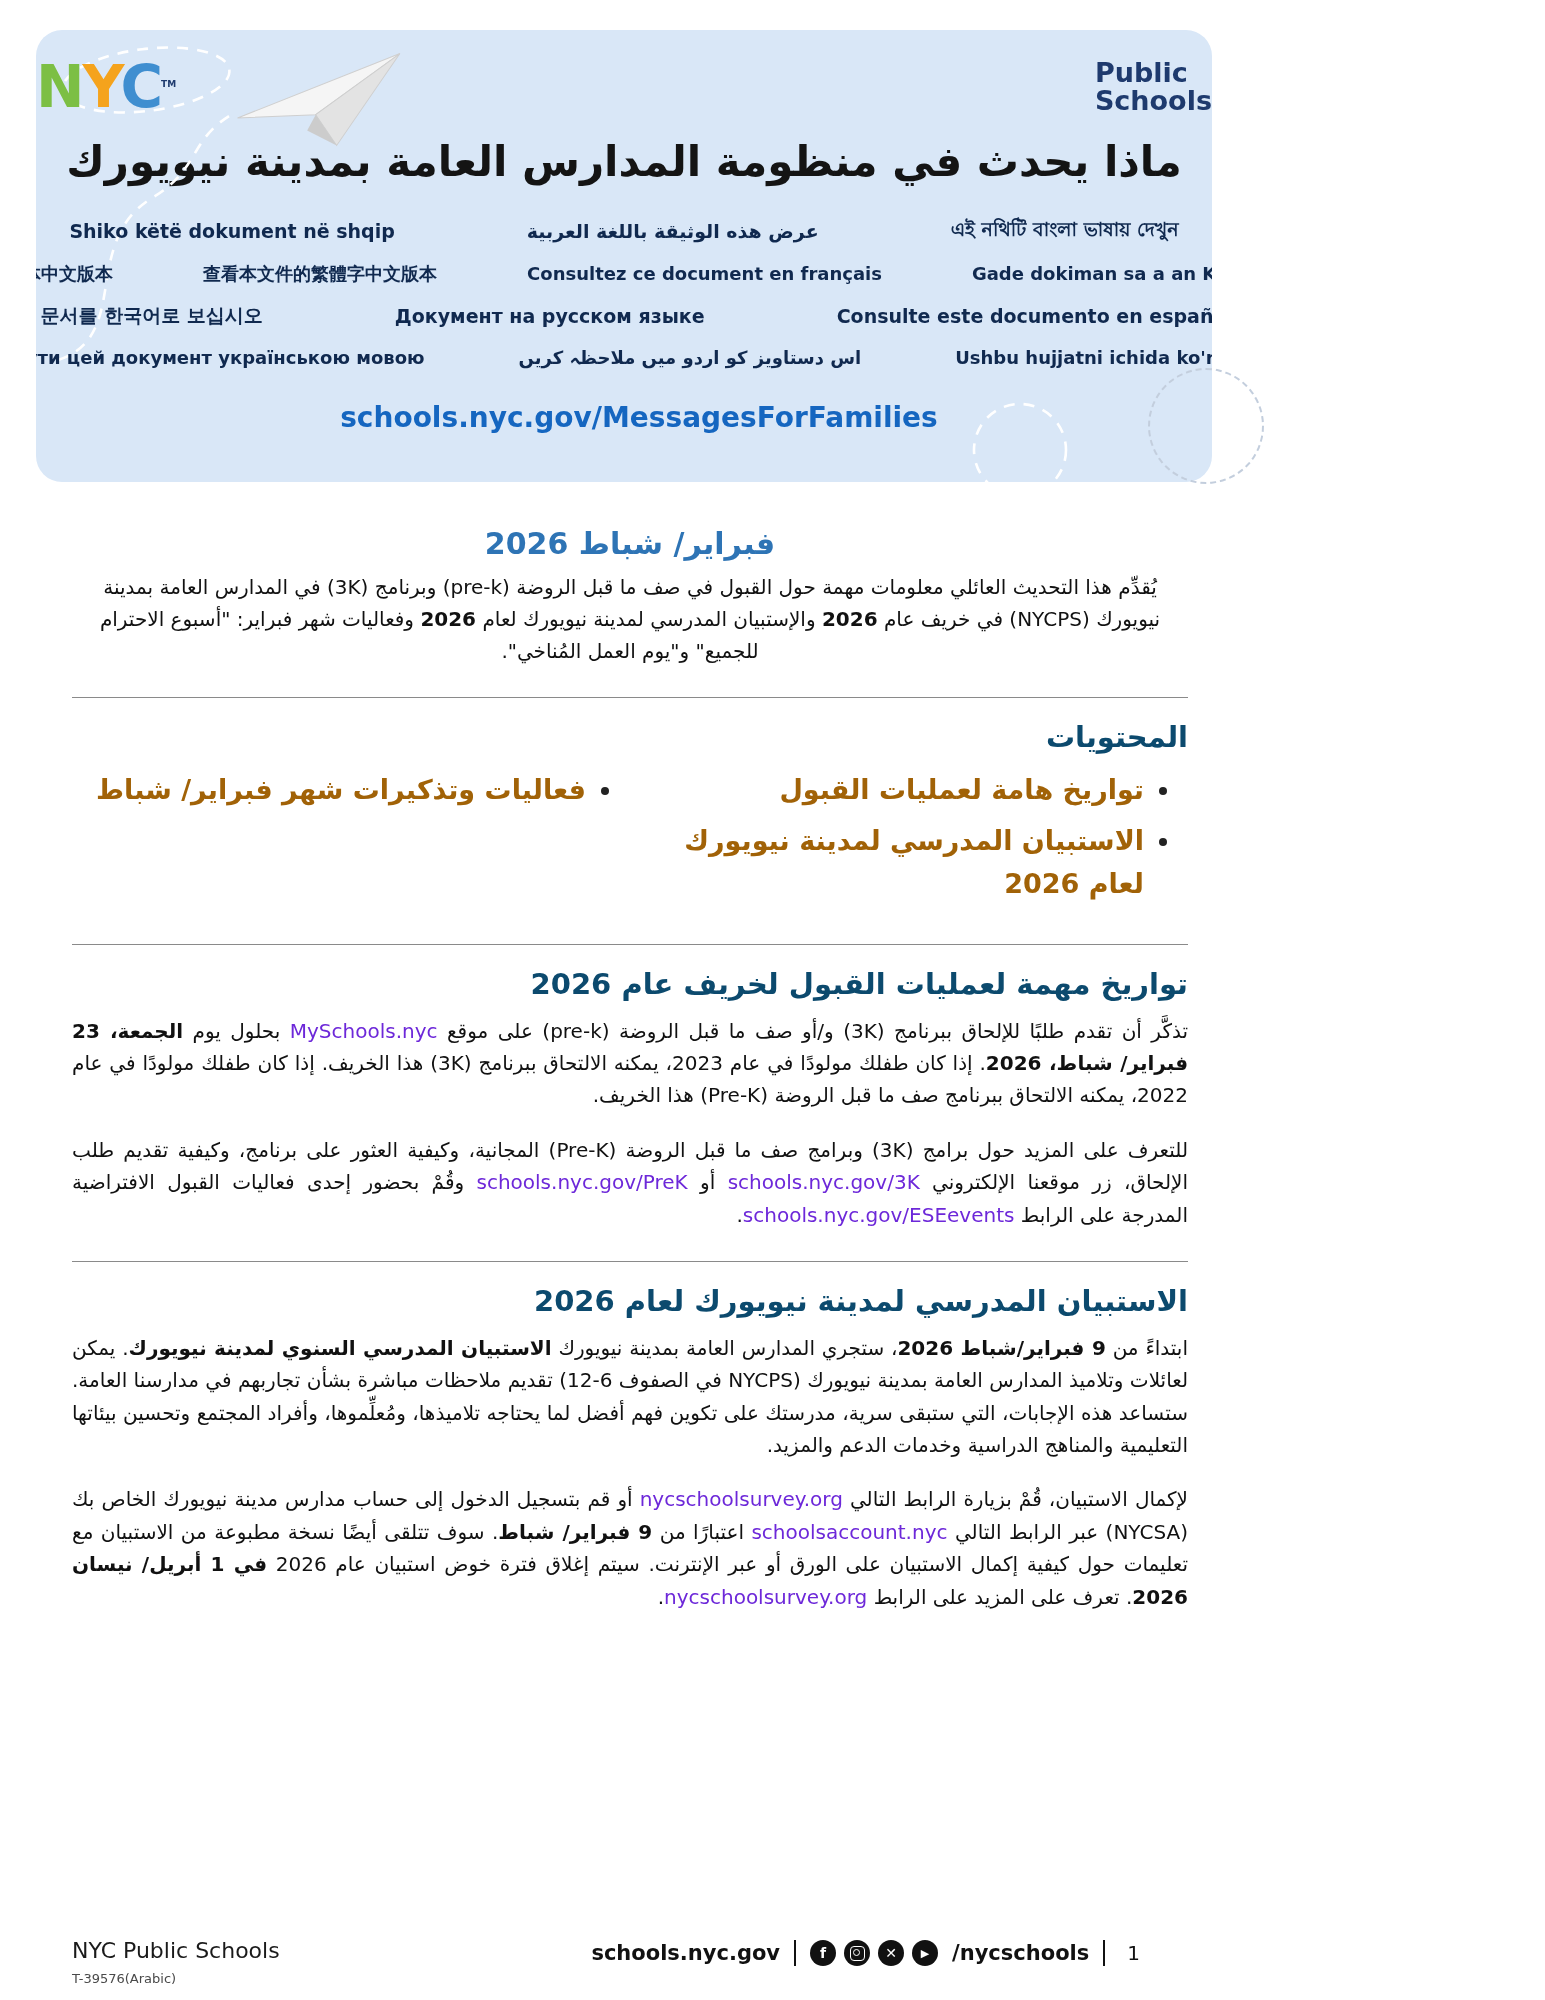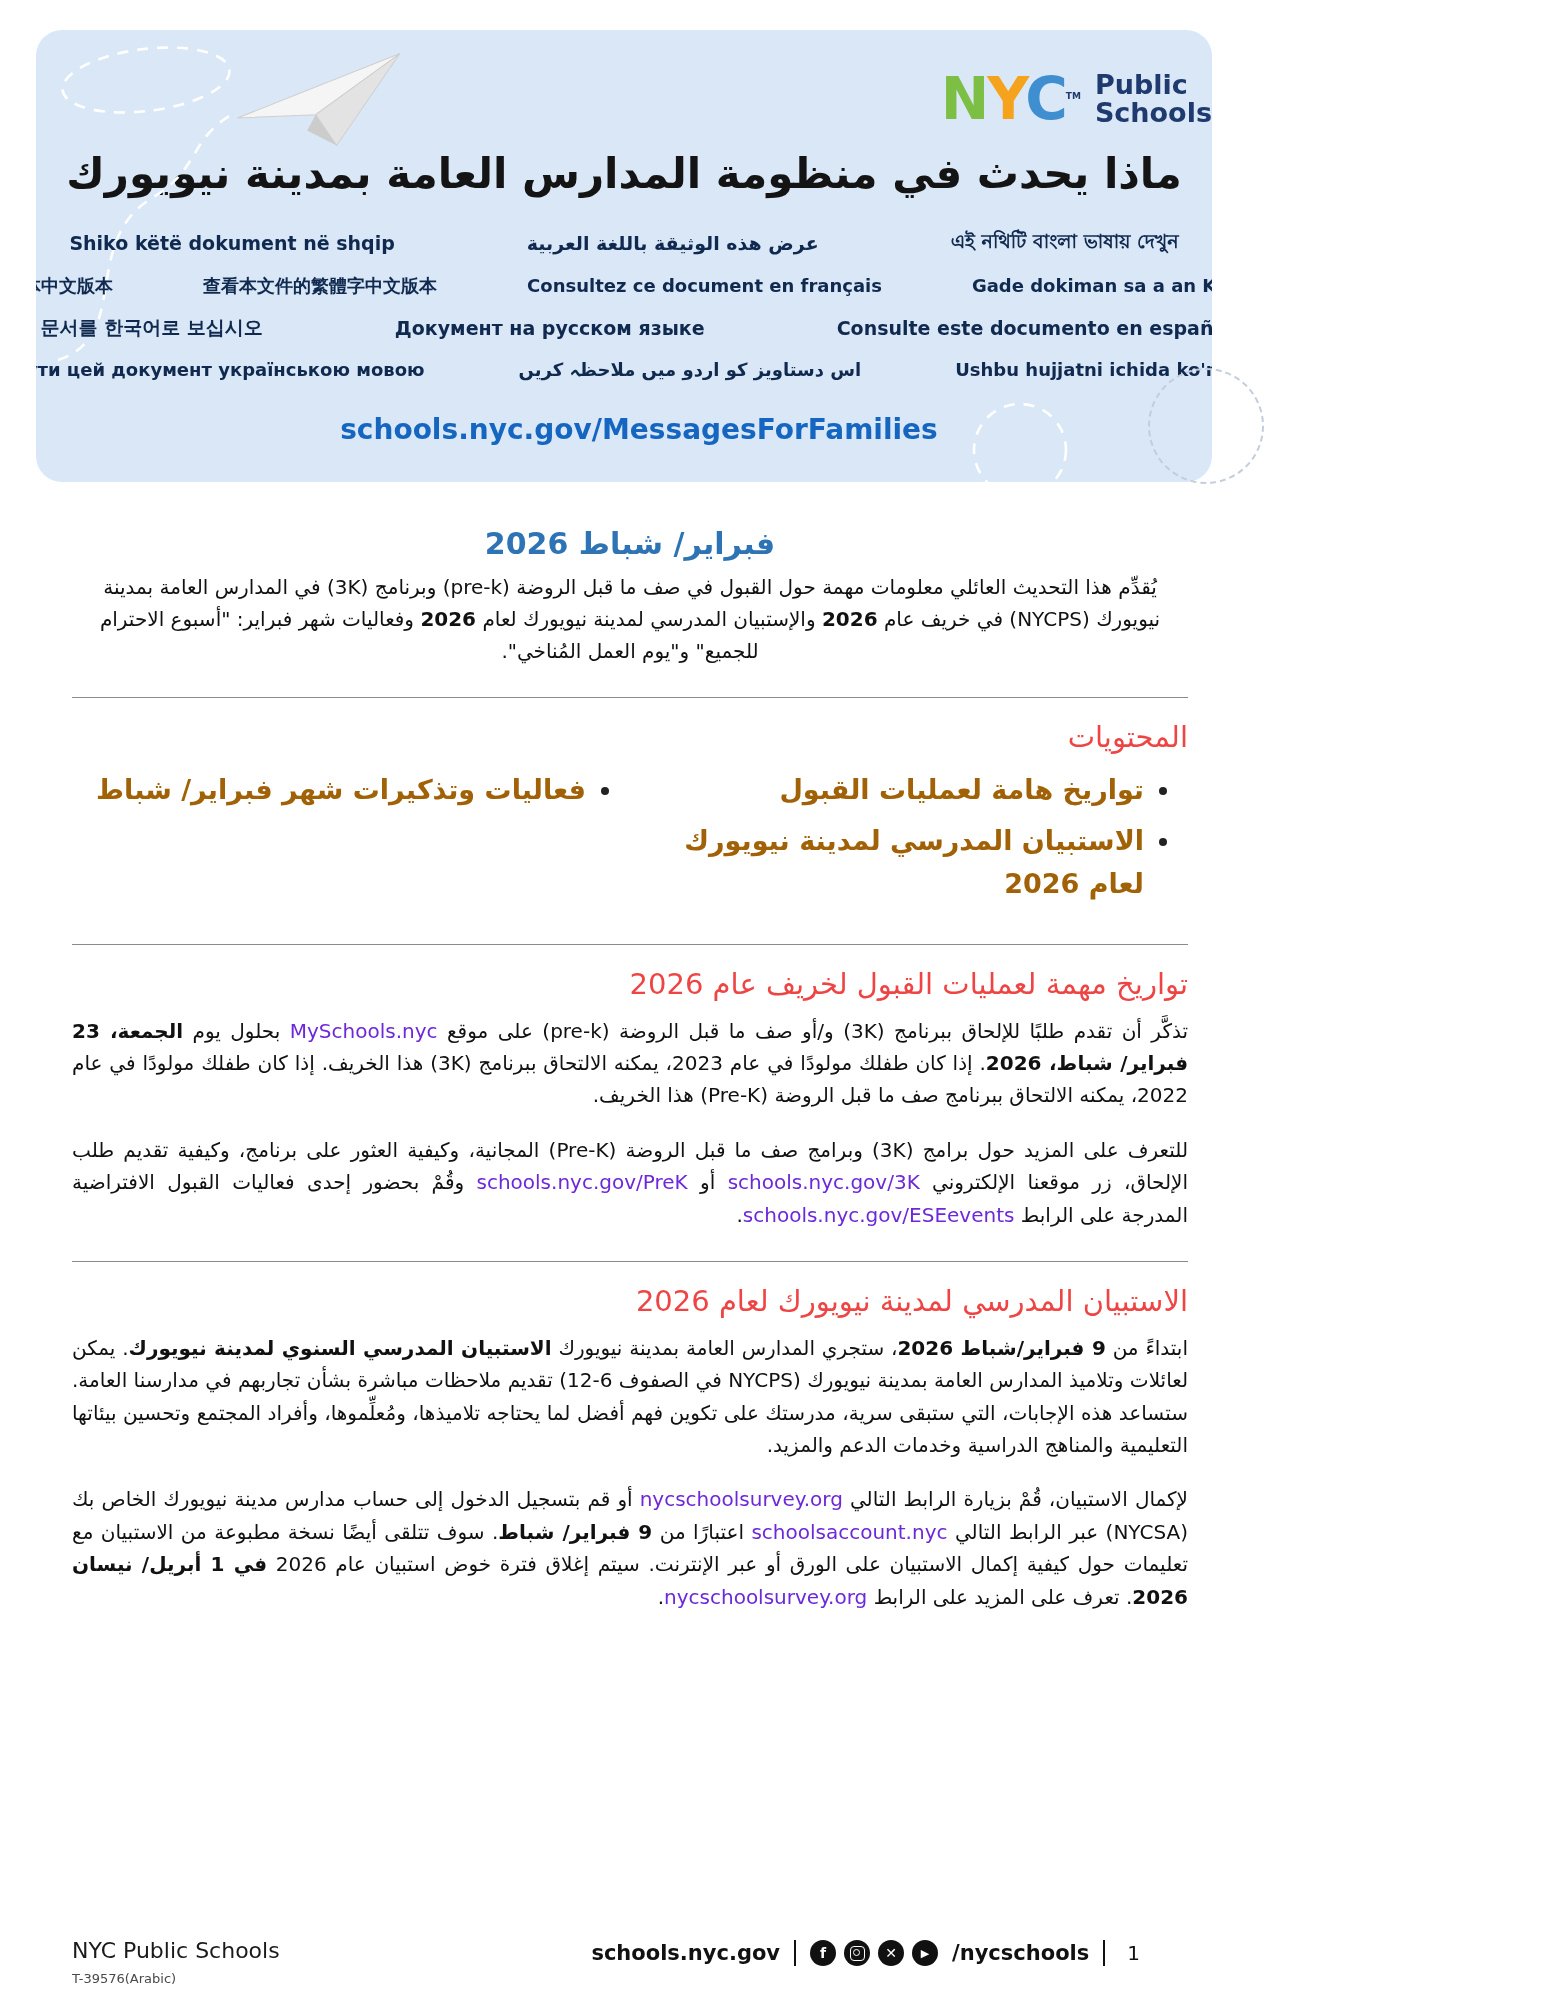--- a/index.html
+++ b/index.html
@@ -9,21 +9,21 @@
     overflow:hidden;
   }
   .page{position:absolute;left:0;top:0;width:1545px;height:2000px;}
 
   
   .header-card{
     position:absolute;left:36px;top:30px;width:1176px;height:452px;
     background:#d9e7f7;border-radius:26px;overflow:hidden;
   }
   .header-deco{position:absolute;left:0;top:0;width:1176px;height:452px;pointer-events:none;}
-  .brand{display:flex;align-items:center;justify-content:flex-end;gap:14px;padding-top:40px;position:relative;}
+  .brand{display:flex;align-items:center;justify-content:space-between;gap:14px;padding-top:28px;position:relative;}
   .nyc-letters{font-size:58px;font-weight:bold;letter-spacing:-2px;line-height:1;}
   .nyc-n{color:#7cbf44;}
   .nyc-y{color:#f5a31c;}
   .nyc-c{color:#3f8ed0;}
   .tm{font-size:9px;vertical-align:super;color:#1e3a6e;font-weight:bold;letter-spacing:0;}
   .brand-name{color:#1e3a6e;font-weight:bold;font-size:27px;line-height:1.04;text-align:left;}
   .doc-title{
     margin:20px 30px 0;text-align:center;font-size:42px;font-weight:bold;color:#141414;
     line-height:1.25;
   }
@@ -41,21 +41,21 @@
     font-weight:bold;font-size:28px;text-decoration:none;cursor:pointer;padding-left:30px;
   }
   .deco-circle-right{
     position:absolute;left:1148px;top:368px;width:112px;height:112px;
     border:2.5px dashed #c3cedd;border-radius:50%;
   }
 
   
   .content{position:absolute;left:72px;top:512px;width:1116px;}
   .h-center{margin:14px 0 10px;text-align:center;color:#2e74b5;font-size:30px;font-weight:bold;}
-  .h-right{margin:4px 0 14px;text-align:right;color:#ef4444;font-size:29px;font-weight:normal;}
+  .h-right{margin:4px 0 14px;text-align:right;color:#0c4a6e;font-size:29px;font-weight:bold;}
   .intro-p{margin:10px 0 0;text-align:center;font-size:20px;line-height:1.6;}
   .body-p{margin:0 0 22px;text-align:justify;font-size:20px;line-height:1.62;}
   .divider{border:none;border-top:1.4px solid #8a8a8a;margin:30px 0 22px;}
   .seg-link{color:#6d28d9;font-weight:normal;}
   .seg-bold{font-weight:bold;}
   .contents-cols{display:flex;margin-top:8px;}
   .toc{margin:0;padding:0 44px 0 0;list-style:disc;width:50%;box-sizing:border-box;}
   .toc li{color:#a16207;font-size:27px;font-weight:600;margin-bottom:8px;line-height:1.6;cursor:pointer;}
   .toc li::marker{color:#222;}
 

